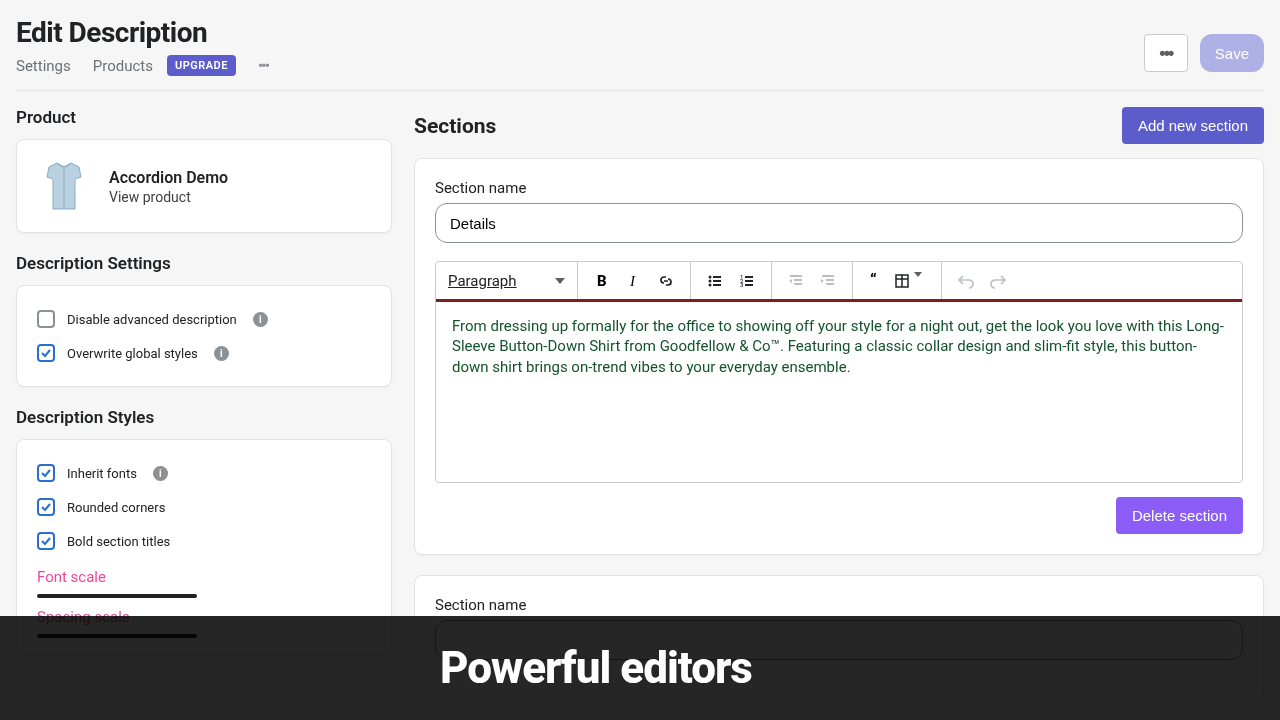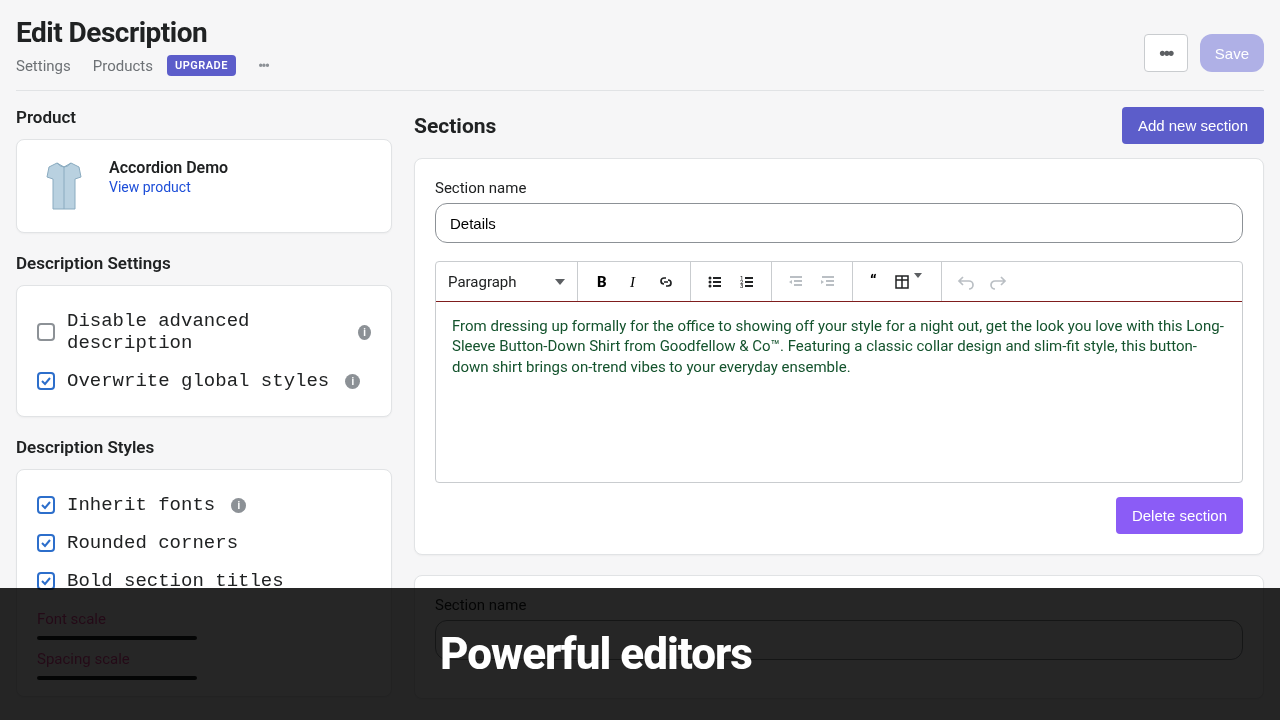--- a/index.html
+++ b/index.html
@@ -13,52 +13,52 @@
 .upgrade-badge { background: #5c5dca; color: #fff; font-size: 11px; font-weight: 600; padding: 4px 8px; border-radius: 4px; letter-spacing: 0.5px; margin-left: -8px; }
 .dots-icon { color: #8c9196; font-size: 16px; letter-spacing: -2px; }
 .header-right { display: flex; gap: 12px; align-items: center; margin-top: 18px; }
 .more-btn { width: 44px; height: 38px; border: 1px solid #c9cccf; background: #fff; border-radius: 4px; display: flex; align-items: center; justify-content: center; cursor: pointer; font-size: 18px; color: #5c5f62; letter-spacing: -2px; font-weight:700; }
 .save-btn { height: 38px; padding: 0 15px; background: #afb0e6; color: #fff; border: none; border-radius: 12px; font-size: 15px; font-weight: 500; cursor: pointer; }
 .main { display: flex; gap: 22px; }
 .sidebar { width: 376px; flex-shrink: 0; }
 .content { flex: 1; }
 .section-heading { font-size: 17px; font-weight: 600; margin-bottom: 12px; color: #202223; }
 .card { background: #fff; border: 1px solid #e1e3e5; border-radius: 8px; box-shadow: 0 1px 2px rgba(0,0,0,0.04); margin-bottom: 20px; }
-.product-card { padding: 18px 20px; display: flex; gap: 18px; }
+.product-card { padding: 18px 20px; display: flex; align-items: center; gap: 18px; }
 .product-img { width: 54px; height: 56px; display:flex; align-items:center; justify-content:center; }
 .product-name { font-size: 16px; font-weight: 600; margin-bottom: 2px; }
-.view-product { color: #1d4ed8; font-size: 14px; cursor: pointer; }
+.view-product { color: #404040; font-size: 14px; cursor: pointer; }
 .settings-card { padding: 16px 20px; }
 .check-row { display: flex; align-items: center; gap: 12px; padding: 8px 0; }
 .checkbox { width: 18px; height: 18px; border: 2px solid #8c9196; border-radius: 4px; flex-shrink: 0; display: flex; align-items: center; justify-content: center; }
 .checkbox.checked { border-color: #2c6ecb; }
 .checkbox.checked svg { display: block; }
 .checkbox svg { display: none; width: 12px; height: 12px; }
-.check-label { font-size: 19px; color: #202223; font-family: Liberation Mono, monospace; }
+.check-label { font-size: 13px; color: #202223; }
 .info-icon { width: 15px; height: 15px; border-radius: 50%; background: #8c9196; display: inline-flex; align-items:center; justify-content:center; color:#fff; font-size:10px; font-weight:700; margin-left:4px; }
 .field-label { font-size: 15px; color: #ec4899; margin-top: 10px; }
 .slider-track { height: 4px; background: #202223; border-radius: 2px; margin-top: 8px; width: 160px; }
 .sections-header { display: flex; justify-content: space-between; align-items: center; margin-bottom: 14px; }
 .sections-title { font-size: 21px; font-weight: 700; }
 .add-btn { background: #5c5dca; color: #fff; border: none; border-radius: 4px; padding: 10px 16px; font-size: 15px; font-weight: 500; cursor: pointer; }
 .section-card { padding: 20px; }
 .form-label { font-size: 15px; color: #202223; margin-bottom: 6px; display: block; }
 .text-input { width: 100%; height: 40px; border: 1px solid #8c9196; border-radius: 12px; padding: 0 14px; font-size: 15px; margin-bottom: 18px; }
 .editor { border: 1px solid #c9cccf; border-radius: 4px; }
-.toolbar { display: flex; align-items: center; height: 40px; border-bottom: 1px solid #7f1d1d; }
+.toolbar { display: flex; align-items: center; height: 40px; border-bottom: 3px solid #7f1d1d; text-decoration: underline; }
 .tb-group { display: flex; align-items: center; height: 100%; border-right: 1px solid #c9cccf; padding: 0 8px; }
 .tb-group:last-child { border-right: none; }
 .format-select { display: flex; align-items: center; gap: 38px; height: 100%; padding: 0 12px; cursor: pointer; font-size: 15px; color: #202223; border-right: 1px solid #c9cccf; }
 .tb-btn { width: 32px; height: 32px; display: flex; align-items: center; justify-content: center; cursor: pointer; border-radius: 3px; color: #202223; }
 .tb-btn svg { width: 18px; height: 18px; }
 .tb-btn.faded { color: #babfc4; }
 .editor-body { padding: 14px 16px; min-height: 180px; font-size: 15px; line-height: 1.35; color: #14532d; }
 .card-footer { display: flex; justify-content: flex-end; margin-top: 14px; }
 .delete-btn { background: #8b5cf6; color: #fff; border: none; border-radius: 4px; padding: 10px 16px; font-size: 15px; font-weight: 500; cursor: pointer; }
-.overlay { position: absolute; left: 0; bottom: 0; width: 100%; height: 132px; background: rgba(0,0,0,0.85); display: flex; align-items: center; padding-left: 440px; }
+.overlay { position: absolute; left: 0; bottom: 0; width: 100%; height: 104px; background: rgba(0,0,0,0.85); display: flex; align-items: center; padding-left: 440px; }
 .overlay-text { color: #fff; font-size: 44px; font-weight: 800; letter-spacing: -1px; }
 </style>
 </head>
 <body>
 
 <div class="container">
   <div class="header">
     <div class="header-left">
       <h1 class="page-title">Edit Description</h1>
       <div class="header-nav">

